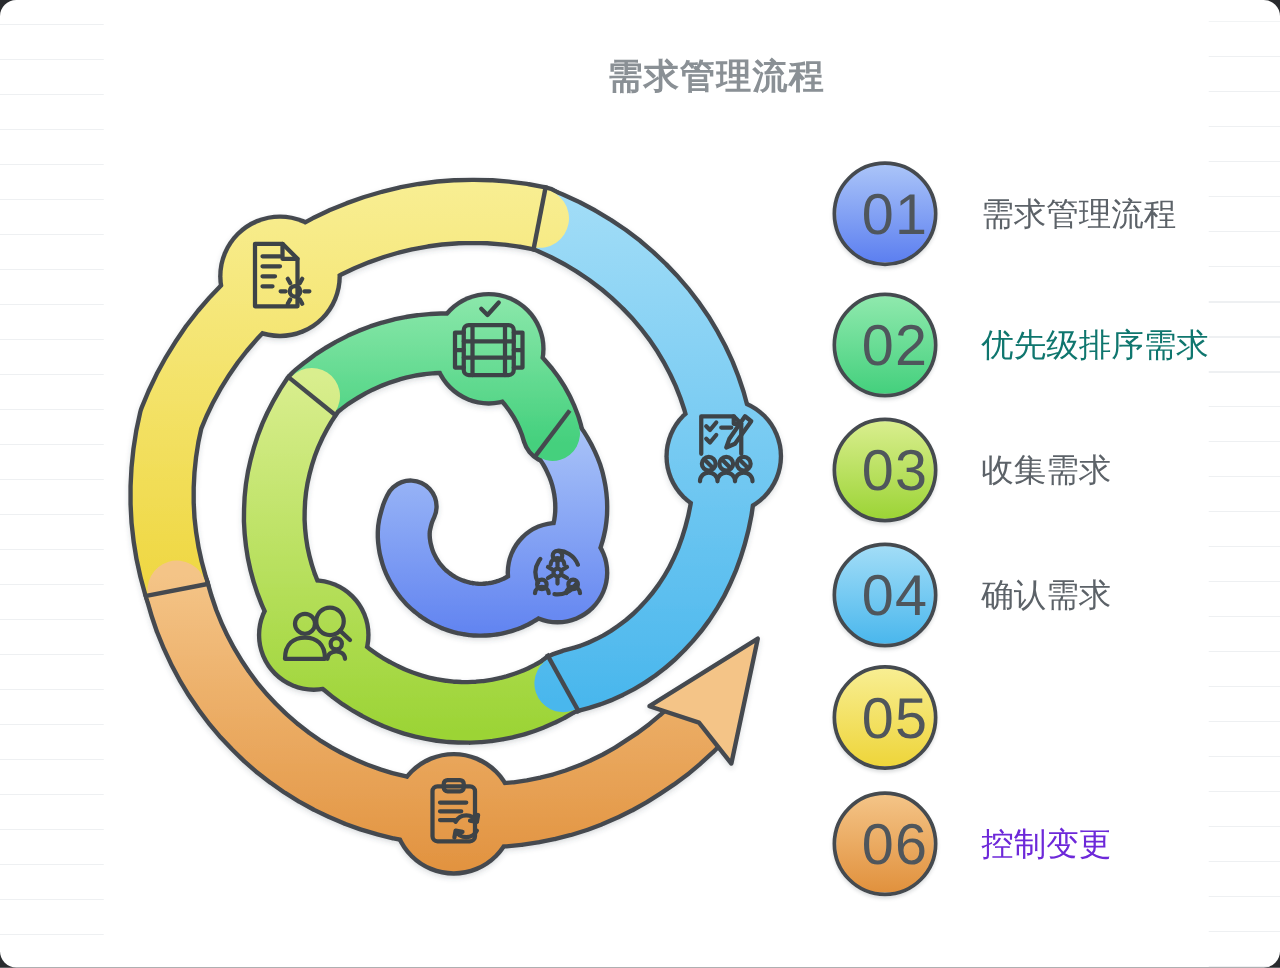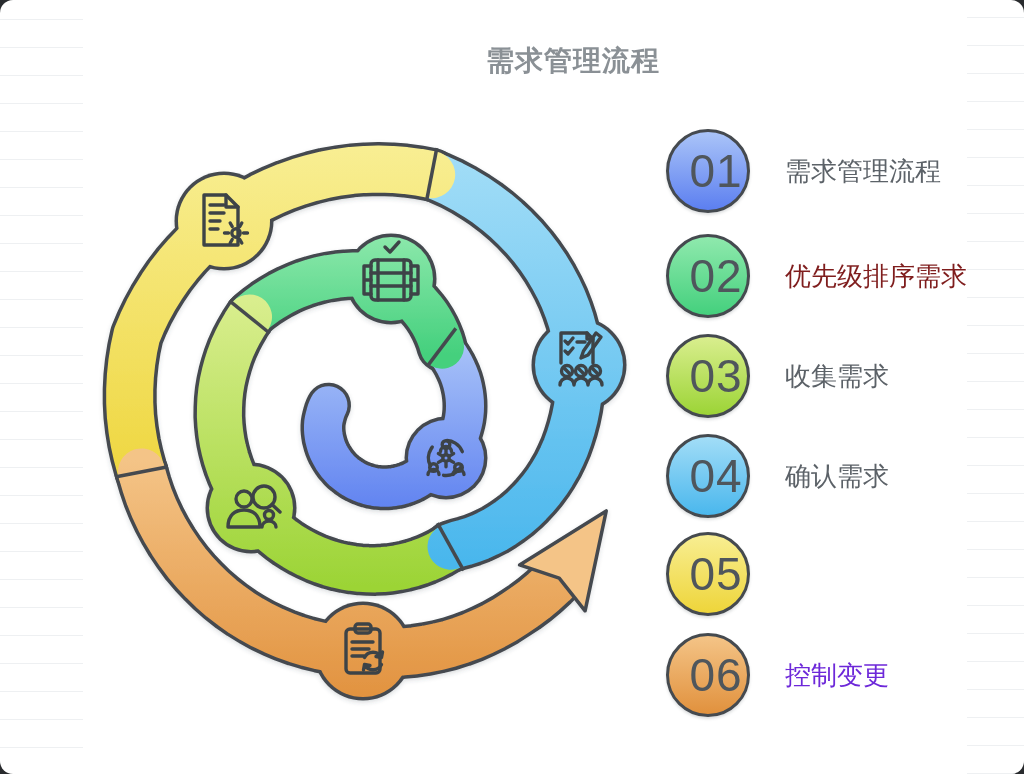--- a/index.html
+++ b/index.html
@@ -154,21 +154,21 @@
   <div class="step" style="top:129px">
     <div class="badge" style="background: linear-gradient(rgb(170, 196, 248), rgb(92, 127, 240)); border-color: rgb(69, 74, 79);">
         <span style="color: rgb(79, 86, 92);">01</span>
       </div>
     <div class="step-label" style="color: rgb(92, 98, 104);">需求管理流程</div>
   </div>
   <div class="step" style="top:234px">
     <div class="badge" style="background: linear-gradient(rgb(143, 233, 173), rgb(68, 208, 125)); border-color: rgb(69, 74, 79);">
         <span style="color: rgb(79, 86, 92);">02</span>
       </div>
-    <div class="step-label" style="color: #7f1d1d;">优先级排序需求</div>
+    <div class="step-label" style="color: #0f766e;">优先级排序需求</div>
   </div>
   <div class="step" style="top:334px">
     <div class="badge" style="background: linear-gradient(rgb(217, 238, 142), rgb(156, 212, 54)); border-color: rgb(69, 74, 79);">
         <span style="color: rgb(79, 86, 92);">03</span>
       </div>
     <div class="step-label" style="color: rgb(92, 98, 104);">收集需求</div>
   </div>
   <div class="step" style="top:434px">
     <div class="badge" style="background: linear-gradient(rgb(162, 221, 247), rgb(74, 183, 237)); border-color: rgb(69, 74, 79);">
         <span style="color: rgb(79, 86, 92);">04</span>

